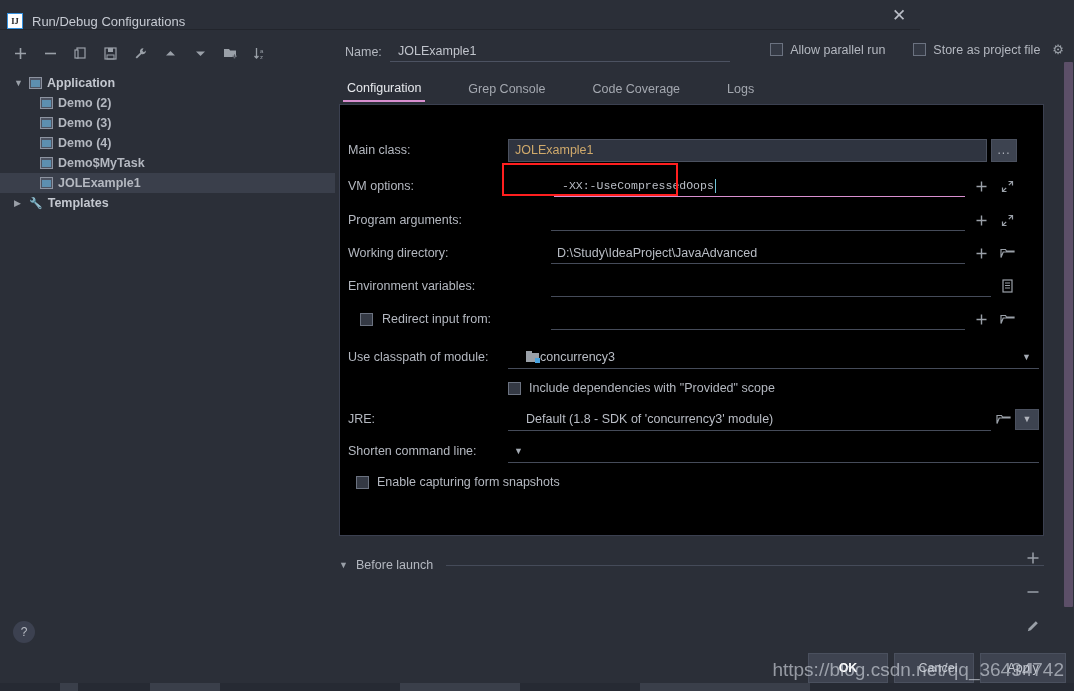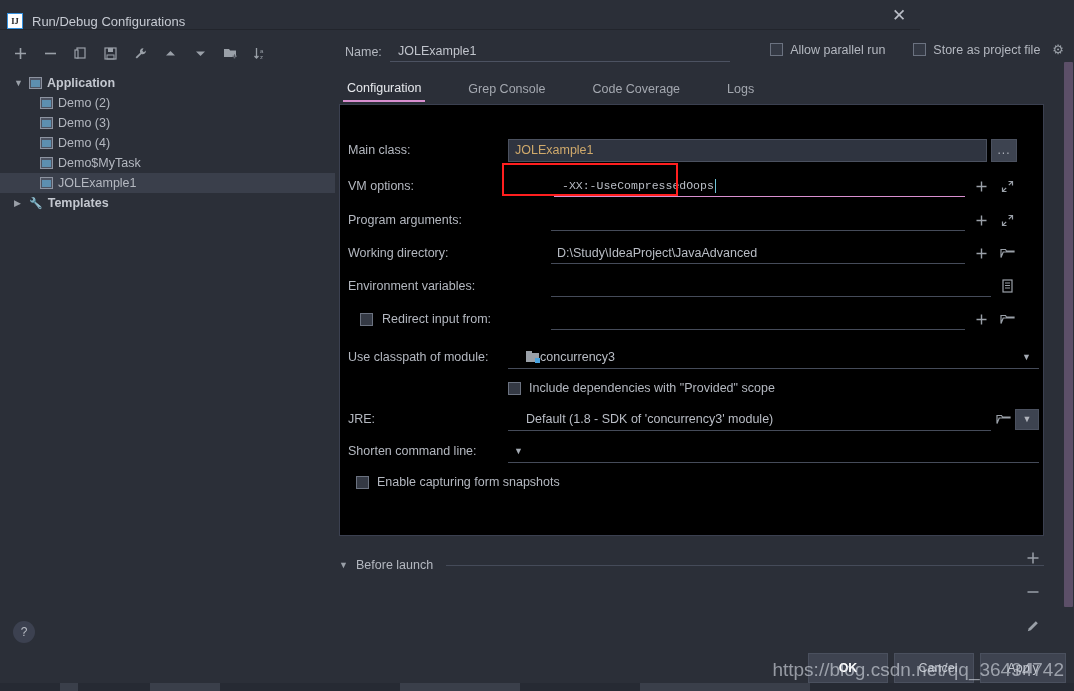--- a/index.html
+++ b/index.html
@@ -53,21 +53,21 @@
     color: #9aa0a8;
   }
   .tbtn svg { display: block; }
 
   .tree { margin-top: 6px; }
   .tree-row {
     display: flex; align-items: center; height: 20px;
     padding-left: 14px; gap: 5px; color: #b4b8c0; font-size: 12.5px;
   }
   .tree-row.selected { background: #3a3f4b; }
-  .tree-row.child { padding-left: 40px; }
+  .tree-row.child { padding-left: 40px; font-weight: bold; }
   .arrow { width: 10px; display: inline-block; color: #9aa0a8; font-size: 9px; }
   .node-icon { width: 13px; height: 12px; display:inline-block; position: relative; }
   .node-icon .outer {
     position:absolute; inset:0; border:1px solid #8d93a0; background:#4d5361;
   }
   .node-icon .inner {
     position:absolute; left:2px; top:3px; right:2px; bottom:2px; background:#5d8fb0;
   }
   .bold { font-weight: bold; color: #c3c7cf; }
   .wrench { color: #b0b4bc; font-size: 11px; }

